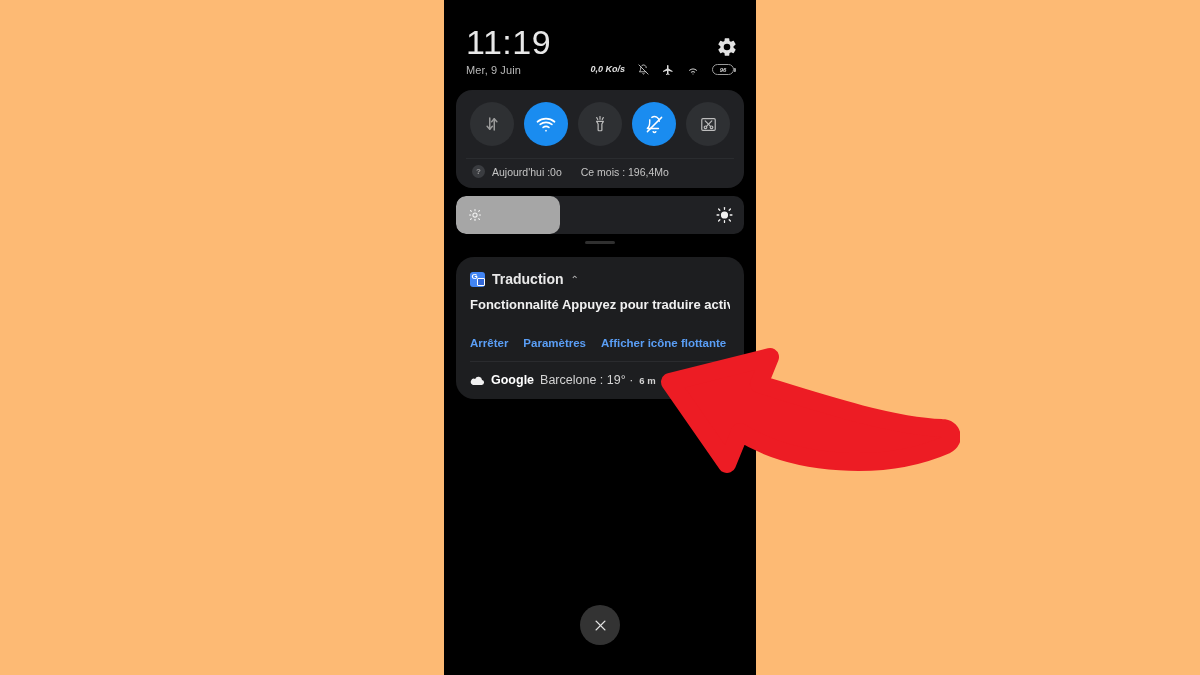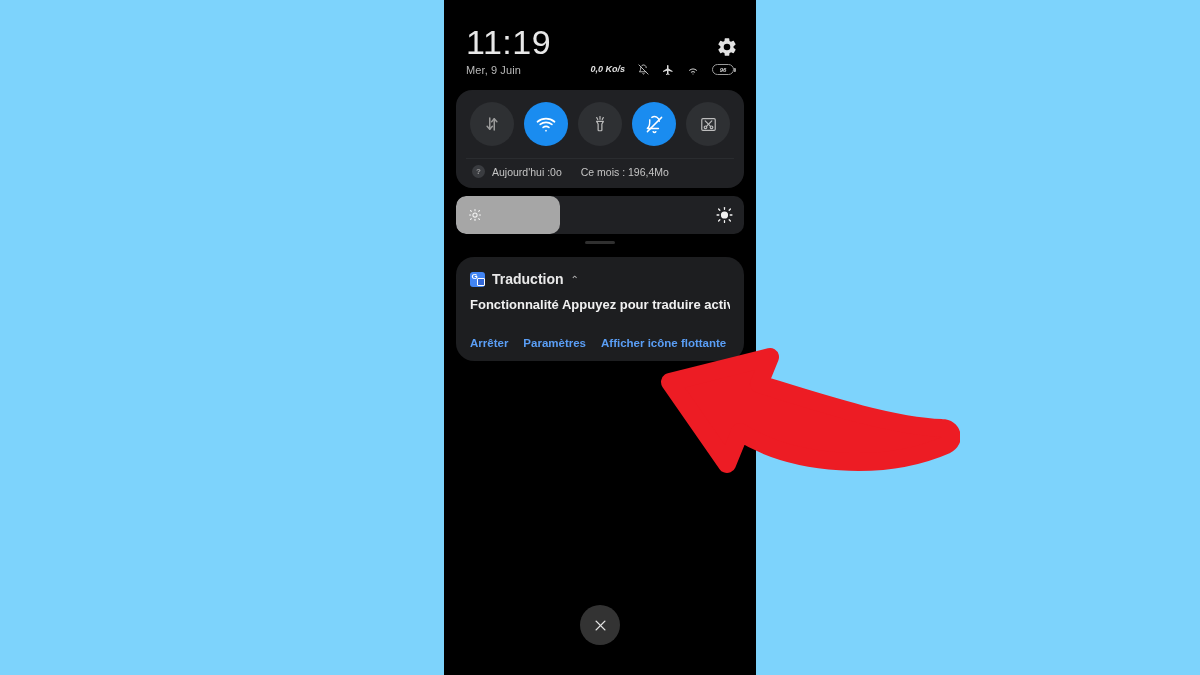--- a/index.html
+++ b/index.html
@@ -6,21 +6,21 @@
   * { box-sizing: border-box; margin: 0; padding: 0; }
   html, body {
     width: 1200px; height: 675px;
     background: #ffffff;
     font-family: "Liberation Sans", sans-serif;
     overflow: hidden;
   }
   #canvas {
     position: relative;
     width: 1200px; height: 675px;
-    background: #7dd3fc;
+    background: #fdba74;
   }
 
   
   #phone {
     position: absolute;
     left: 444px; top: 0;
     width: 312px; height: 675px;
     background: #000000;
     overflow: hidden;
   }
@@ -452,20 +452,31 @@
         </span>
         <span class="app-name">Traduction</span>
         <span style="font-size:10px;color:#bdbdbd;">⌃</span>
       </div>
       <div class="notif-title">Fonctionnalité Appuyez pour traduire activé..</div>
       <div class="notif-actions">
         <span class="notif-action">Arrêter</span>
         <span class="notif-action">Paramètres</span>
         <span class="notif-action">Afficher icône flottante</span>
       </div>
+      <div class="weather-row">
+        <span>
+          <svg width="15" height="11" viewBox="0 0 24 16" fill="#f0f0f0">
+            <path d="M19.3 7.1A5.8 5.8 0 0 0 8.2 5.4 4.6 4.6 0 0 0 4.6 15h14.2a4 4 0 0 0 .5-7.9z"></path>
+          </svg>
+        </span>
+        <span class="weather-src">Google</span>
+        <span class="weather-txt">Barcelone : 19° ·</span>
+        <span class="weather-alt">6 m</span>
+        <span style="font-size:10px;color:#bdbdbd;margin-left:1px;">⌄</span>
+      </div>
     </div>
 
     <div class="close-btn">
       <span>
         <svg width="15" height="15" viewBox="0 0 24 24" fill="none" stroke="#e4e4e4" stroke-width="2.2" stroke-linecap="round">
           <line x1="5" y1="5" x2="19" y2="19"></line>
           <line x1="19" y1="5" x2="5" y2="19"></line>
         </svg>
       </span>
     </div>

